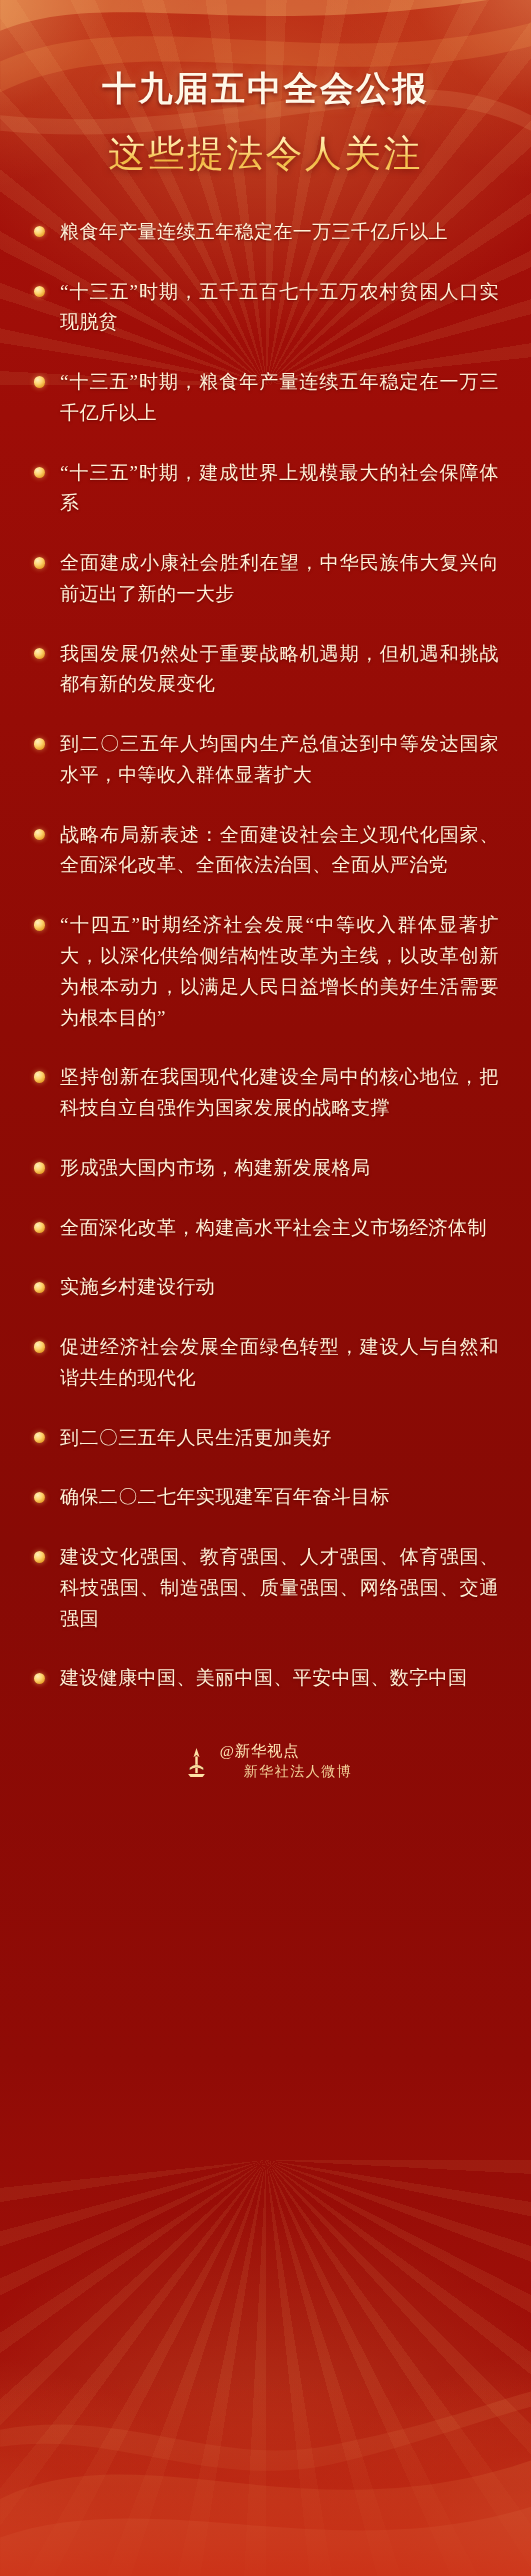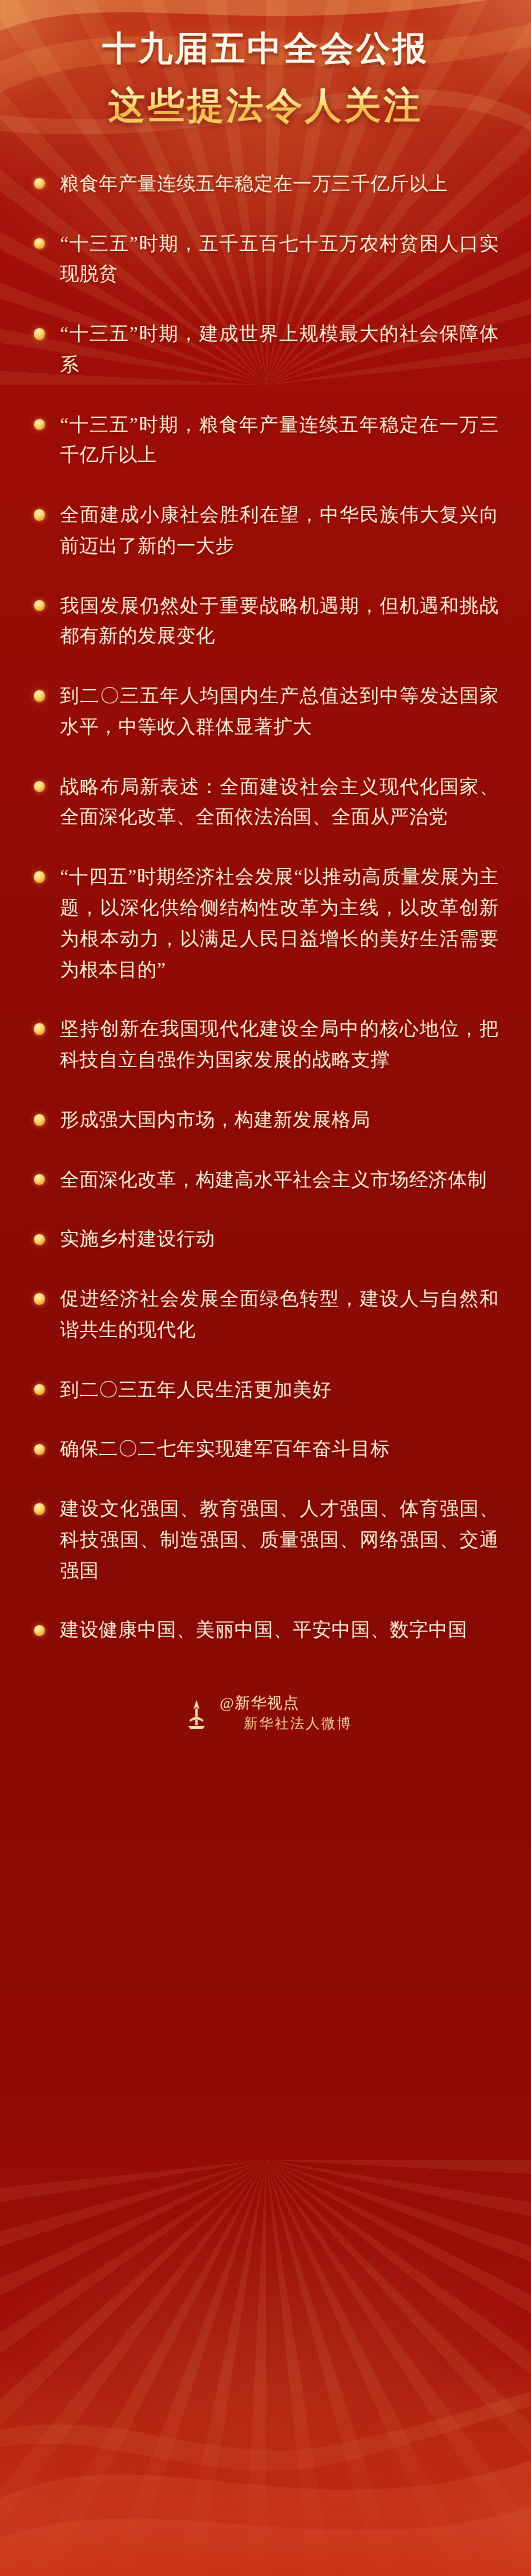--- a/index.html
+++ b/index.html
@@ -69,36 +69,36 @@
     background: radial-gradient(ellipse at 100% 100%, rgba(255,210,130,0.52) 0%, rgba(255,180,80,0.12) 45%, rgba(255,180,80,0) 72%);
   }
   .swoosh {
     position: absolute;
     pointer-events: none;
     opacity: 0.9;
   }
 
   .header {
     position: relative;
-    padding-top: 28px;
+    padding-top: 68px;
     text-align: center;
     z-index: 3;
   }
   .title-1 {
     font-size: 34px;
     font-weight: bold;
     letter-spacing: 2.3px;
     color: #fff8e8;
     text-shadow: 0 1.5px 4.6px rgba(90,0,0,0.75), 0 0 12.3px rgba(255,200,120,0.35);
     line-height: 1.25;
   }
   .title-2 {
-    margin-top: 12px;
+    margin-top: 20px;
     font-size: 37px;
-    font-weight: bold;
+    font-weight: normal;
     letter-spacing: 2.3px;
     line-height: 1.25;
     background: linear-gradient(180deg, #fff3c4 0%, #ffe08a 35%, #f6c košice 60%, #e8a93a 62%, #ffd978 100%);
     background: linear-gradient(180deg, #fff7d0 0%, #ffe18c 38%, #f0b740 64%, #ffd87a 100%);
     -webkit-background-clip: text;
     background-clip: text;
     color: transparent;
     -webkit-text-fill-color: transparent;
     text-shadow: none;
     filter: drop-shadow(0 1.5px 3.8px rgba(80,0,0,0.7));
@@ -197,27 +197,27 @@
   </svg>
 
   <div class="header">
     <div class="title-1">十九届五中全会公报</div>
     <div class="title-2">这些提法令人关注</div>
   </div>
 
   <ul class="list" id="bullet-list">
       <li class="item"><span class="bullet"></span><span>粮食年产量连续五年稳定在一万三千亿斤以上</span></li>
       <li class="item"><span class="bullet"></span><span>“十三五”时期，五千五百七十五万农村贫困人口实现脱贫</span></li>
+      <li class="item"><span class="bullet"></span><span>“十三五”时期，粮食年产量连续五年稳定在一万三千亿斤以上</span></li>
       <li class="item"><span class="bullet"></span><span>“十三五”时期，建成世界上规模最大的社会保障体系</span></li>
-      <li class="item"><span class="bullet"></span><span>“十三五”时期，粮食年产量连续五年稳定在一万三千亿斤以上</span></li>
       <li class="item"><span class="bullet"></span><span>全面建成小康社会胜利在望，中华民族伟大复兴向前迈出了新的一大步</span></li>
       <li class="item"><span class="bullet"></span><span>我国发展仍然处于重要战略机遇期，但机遇和挑战都有新的发展变化</span></li>
       <li class="item"><span class="bullet"></span><span>到二〇三五年人均国内生产总值达到中等发达国家水平，中等收入群体显著扩大</span></li>
       <li class="item"><span class="bullet"></span><span>战略布局新表述：全面建设社会主义现代化国家、全面深化改革、全面依法治国、全面从严治党</span></li>
-      <li class="item"><span class="bullet"></span><span>“十四五”时期经济社会发展“以推动高质量发展为主题，以深化供给侧结构性改革为主线，以改革创新为根本动力，以满足人民日益增长的美好生活需要为根本目的”</span></li>
+      <li class="item"><span class="bullet"></span><span>“十四五”时期经济社会发展“中等收入群体显著扩大，以深化供给侧结构性改革为主线，以改革创新为根本动力，以满足人民日益增长的美好生活需要为根本目的”</span></li>
       <li class="item"><span class="bullet"></span><span>坚持创新在我国现代化建设全局中的核心地位，把科技自立自强作为国家发展的战略支撑</span></li>
       <li class="item"><span class="bullet"></span><span>形成强大国内市场，构建新发展格局</span></li>
       <li class="item"><span class="bullet"></span><span>全面深化改革，构建高水平社会主义市场经济体制</span></li>
       <li class="item"><span class="bullet"></span><span>实施乡村建设行动</span></li>
       <li class="item"><span class="bullet"></span><span>促进经济社会发展全面绿色转型，建设人与自然和谐共生的现代化</span></li>
       <li class="item"><span class="bullet"></span><span>到二〇三五年人民生活更加美好</span></li>
       <li class="item"><span class="bullet"></span><span>确保二〇二七年实现建军百年奋斗目标</span></li>
       <li class="item"><span class="bullet"></span><span>建设文化强国、教育强国、人才强国、体育强国、科技强国、制造强国、质量强国、网络强国、交通强国</span></li>
       <li class="item"><span class="bullet"></span><span>建设健康中国、美丽中国、平安中国、数字中国</span></li>
     </ul>

